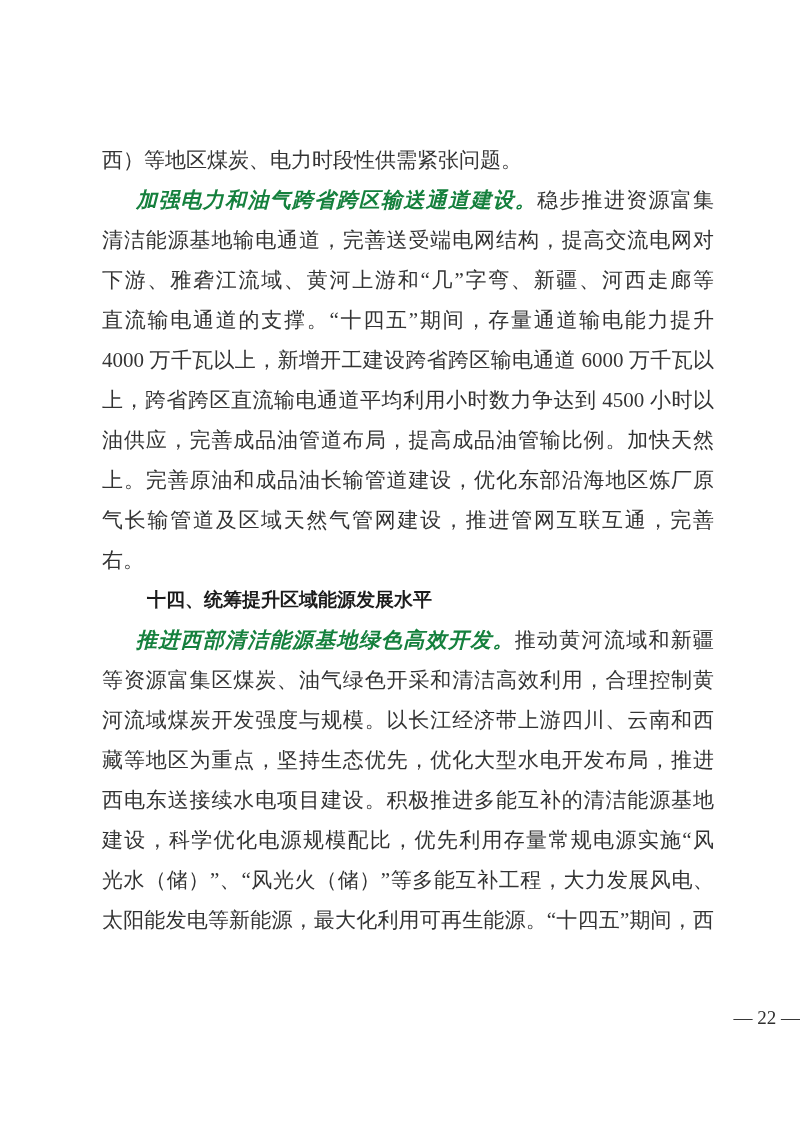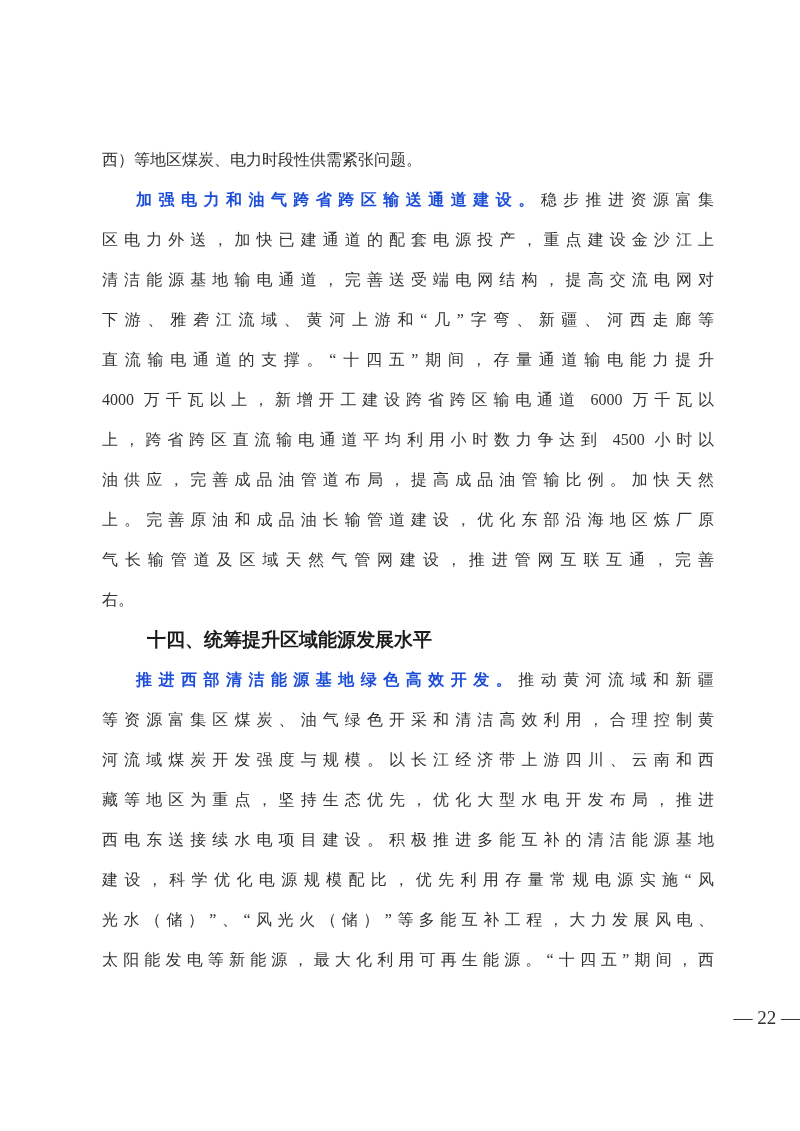--- a/index.html
+++ b/index.html
@@ -17,35 +17,36 @@
   }
   .content {
     position: absolute;
     left: 102px;
     top: 140px;
     width: 612px;
   }
   .line {
     height: 40px;
     line-height: 40px;
-    font-size: 16px;
+    font-size: 21px;
     color: #333333;
     text-align: left;
     overflow: visible;
   }
   .line.justify {
     text-align: justify;
     text-align-last: justify;
   }
   .line.indent {
     text-indent: 34px;
   }
   .bold-run {
     font-weight: 700;
-    color: #1d4ed8;
+    color: #15803d;
+    font-style: italic;
   }
   .heading-line {
     height: 40px;
     line-height: 40px;
     font-size: 19px;
     font-weight: 700;
     color: #1c1c1c;
     text-indent: 45px;
     font-family: "Liberation Sans", "DejaVu Sans", sans-serif;
   }
@@ -64,21 +65,20 @@
 </head>
 <body>
 
 <div class="page">
   <div class="content">
 
     <div class="line">西）等地区煤炭、电力时段性供需紧张问题。</div>
 
     <div class="line justify indent"><span class="bold-run">加强电力和油气跨省跨区输送通道建设。</span><span>稳步推进资源富集</span></div>
 
-    <div class="line justify">区电力外送，加快已建通道的配套电源投产，重点建设金沙江上</div>
     <div class="line justify">清洁能源基地输电通道，完善送受端电网结构，提高交流电网对</div>
     <div class="line justify">下游、雅砻江流域、黄河上游和“几”字弯、新疆、河西走廊等</div>
     <div class="line justify">直流输电通道的支撑。“十四五”期间，存量通道输电能力提升</div>
     <div class="line justify">4000 万千瓦以上，新增开工建设跨省跨区输电通道 6000 万千瓦以</div>
     <div class="line justify">上，跨省跨区直流输电通道平均利用小时数力争达到 4500 小时以</div>
     <div class="line justify">油供应，完善成品油管道布局，提高成品油管输比例。加快天然</div>
     <div class="line justify">上。完善原油和成品油长输管道建设，优化东部沿海地区炼厂原</div>
     <div class="line justify">气长输管道及区域天然气管网建设，推进管网互联互通，完善</div>
 
     <div class="line">右。</div>

